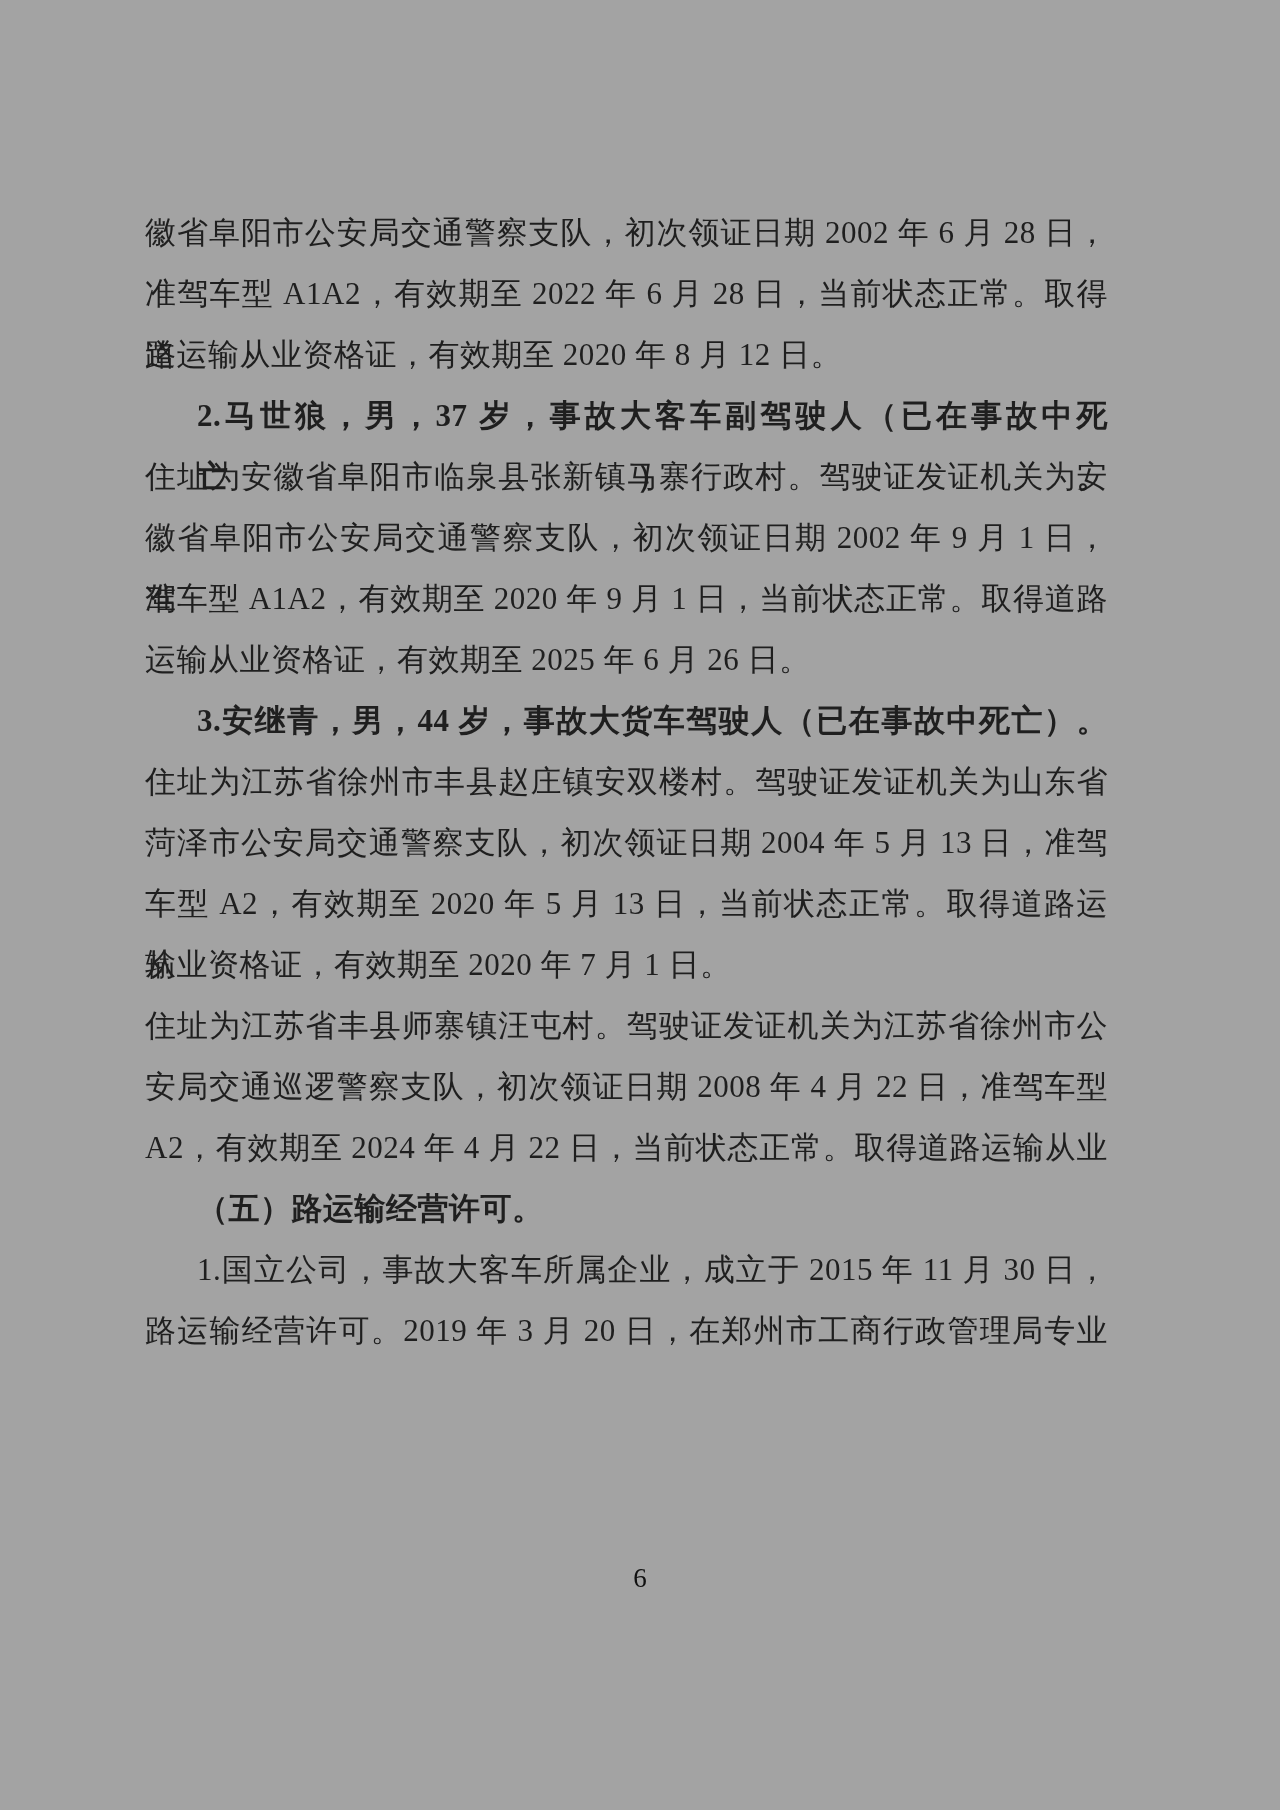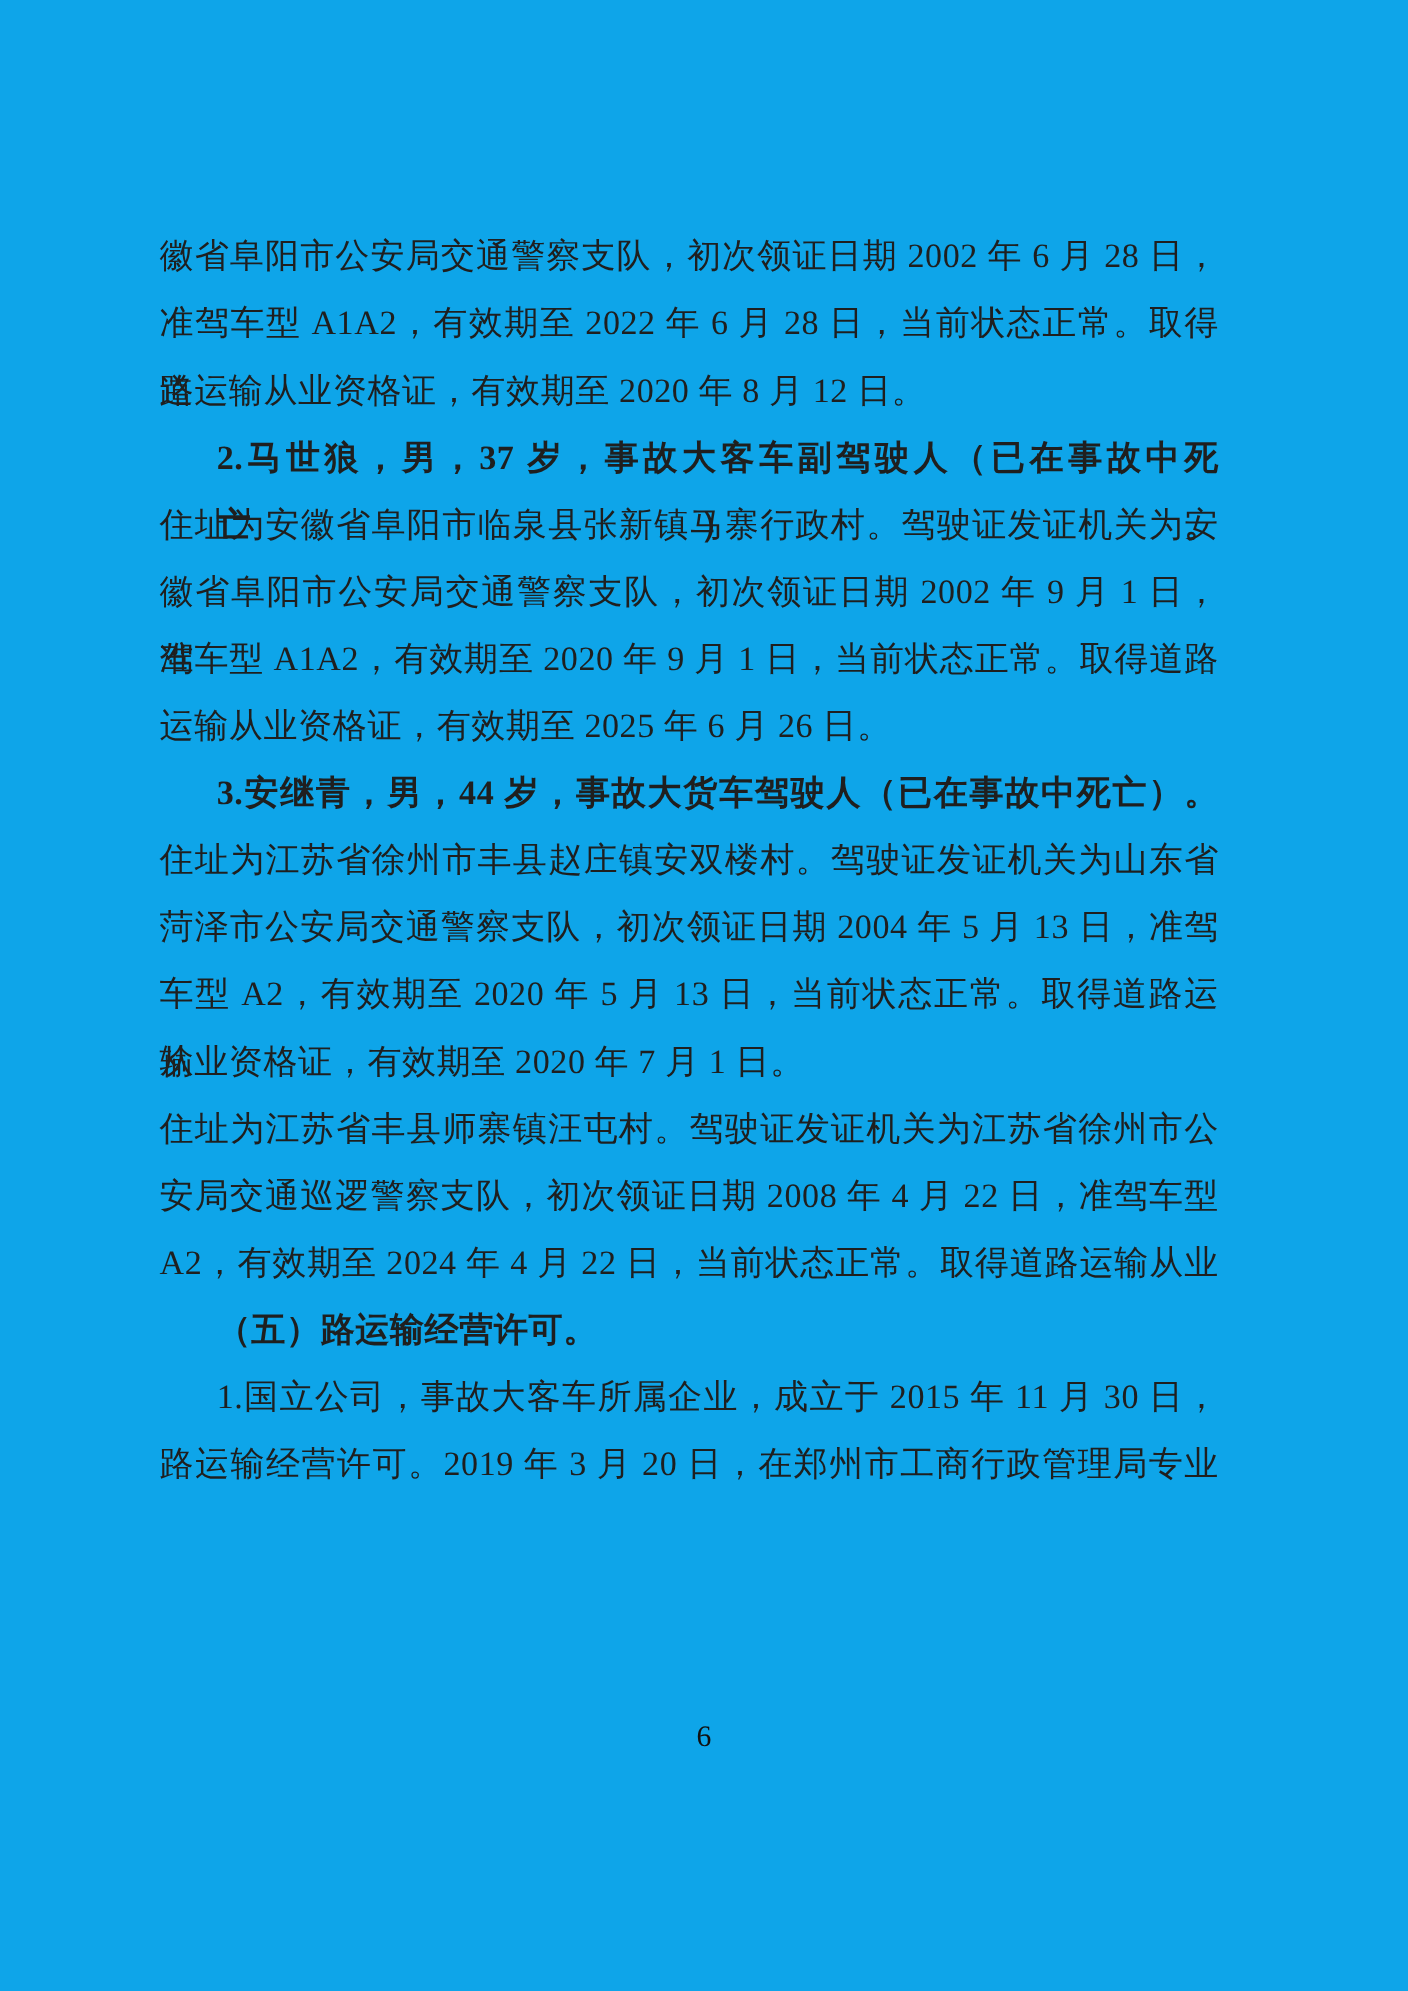--- a/index.html
+++ b/index.html
@@ -11,21 +11,21 @@
     width: 1280px;
     height: 1810px;
     position: relative;
     overflow: hidden;
     font-family: "Liberation Serif", "DejaVu Serif", serif;
     color: #1f1f1f;
   }
   .page {
     position: absolute;
     inset: 0;
-    background: #0ea5e9;
+    background: #a3a3a3;
   }
   .text-block {
     position: absolute;
     top: 202px;
     left: 145px;
     width: 963px;
   }
   .line {
     font-size: 31px;
     line-height: 61px;

